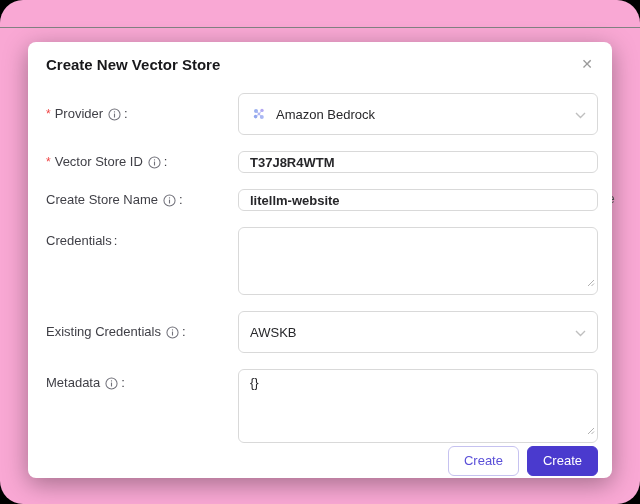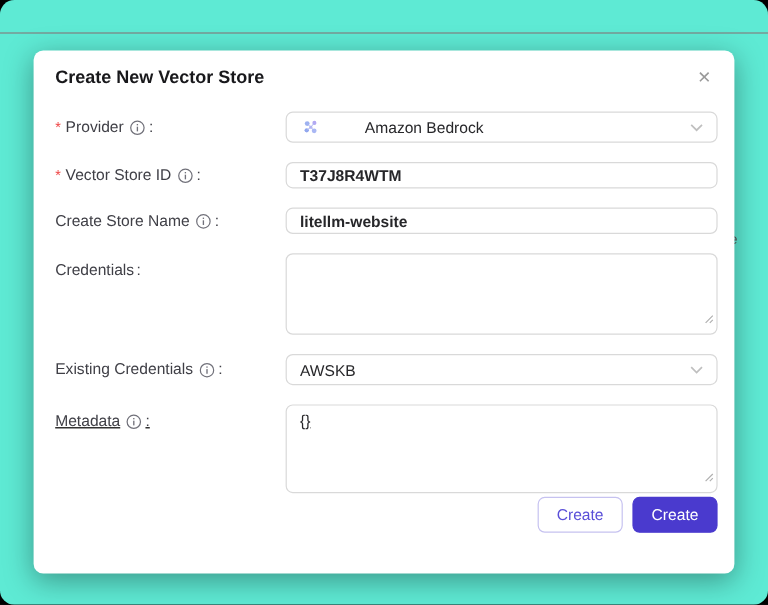--- a/index.html
+++ b/index.html
@@ -1,38 +1,38 @@
 <!DOCTYPE html>
 <html><head>
 <meta charset="utf-8">
 <style>
   html,body{margin:0;padding:0;background:#000;}
   *{box-sizing:border-box;font-family:"Liberation Sans","DejaVu Sans",sans-serif;}
-  .screen{position:relative;width:640px;height:504px;background:#5eead4;border-radius:12px;overflow:hidden;}
+  .screen{position:relative;width:640px;height:504px;background:#f9a8d4;border-radius:23px;overflow:hidden;}
   .bg-header-line{position:absolute;left:0;top:27px;width:100%;height:1px;background:#828282;}
   .bg-peek{position:absolute;right:8px;top:168px;width:30px;color:#5f5f5f;}
   .bg-sort{font-size:10px;letter-spacing:-2px;color:#666;display:block;margin-bottom:13px;}
   .bg-text{font-size:12px;color:#565656;display:block;}
   
   .modal{position:absolute;left:28px;top:42px;width:584px;height:436px;background:#fff;border-radius:8px;
          box-shadow:0 6px 24px rgba(0,0,0,.35);padding:13px 14px 0 18px;}
   .modal-title{font-size:15px;font-weight:700;color:#18181b;line-height:20px;margin:0 0 0 0;}
   .close-btn{position:absolute;top:11px;right:14px;width:22px;height:22px;border:none;background:transparent;
              color:#9a9a9a;font-size:14px;line-height:22px;text-align:center;cursor:pointer;padding:0;}
   .form{margin-top:18px;}
   .form-row{display:flex;align-items:center;margin-bottom:16px;}
   .form-row.top-align{align-items:flex-start;}
   .form-row.top-align .row-label{padding-top:5px;}
   .row-label{flex:0 0 192px;font-size:13px;color:#3f3f46;display:flex;align-items:center;line-height:18px;}
   .req{color:#ef4444;margin-right:4px;font-size:12px;}
   .info-ic{margin-left:5px;margin-right:1px;display:inline-flex;}
   .colon{margin-left:2px;color:#3f3f46;}
   .row-control{flex:1;position:relative;}
-  .select-box{height:26px;border:1px solid #d9d9d9;border-radius:6px;background:#fff;display:flex;align-items:center;
-              padding:0 11px;position:relative;cursor:pointer;gap:28px;}
+  .select-box{height:42px;border:1px solid #d9d9d9;border-radius:6px;background:#fff;display:flex;align-items:center;
+              padding:0 11px;position:relative;cursor:pointer;}
   .select-value{font-size:13px;color:#27272a;}
   .logo-chip{width:18px;height:18px;display:flex;align-items:center;justify-content:center;margin-right:8px;}
   .chev{position:absolute;right:11px;top:50%;transform:translateY(-50%);}
   .text-input{width:100%;height:22px;border:1px solid #d9d9d9;border-radius:6px;padding:0 11px;font-size:13px;
               color:#27272a;outline:none;font-weight:bold;}
   .ta-wrap{position:relative;}
   .ta{width:100%;border:1px solid #d9d9d9;border-radius:6px;padding:5px 11px;font-size:13px;color:#27272a;
       resize:none;outline:none;display:block;}
   .ta.desc{height:68px;}
   .ta.meta{height:74px;}
@@ -160,21 +160,21 @@
             <span class="select-value">AWSKB</span>
             <span class="chev">
               <svg width="11" height="7" viewBox="0 0 11 7">
                   <path d="M1 1 L5.5 5.5 L10 1" fill="none" stroke="#bfbfbf" stroke-width="1.4"></path>
                 </svg>
             </span>
           </div>
         </div>
       </div>
 
-      <div class="form-row top-align" style="margin-bottom:0;text-decoration:underline;">
+      <div class="form-row top-align" style="margin-bottom:0;">
         <div class="row-label">
           <span>Metadata</span>
           <span class="info-ic">
             <svg width="13" height="13" viewBox="0 0 14 14">
                 <circle cx="7" cy="7" r="6" fill="none" stroke="#71717a" stroke-width="1.1"></circle>
                 <rect x="6.4" y="6" width="1.2" height="4.2" fill="#71717a"></rect>
                 <rect x="6.4" y="3.6" width="1.2" height="1.2" fill="#71717a"></rect>
               </svg>
           </span>
           <span class="colon">:</span>

